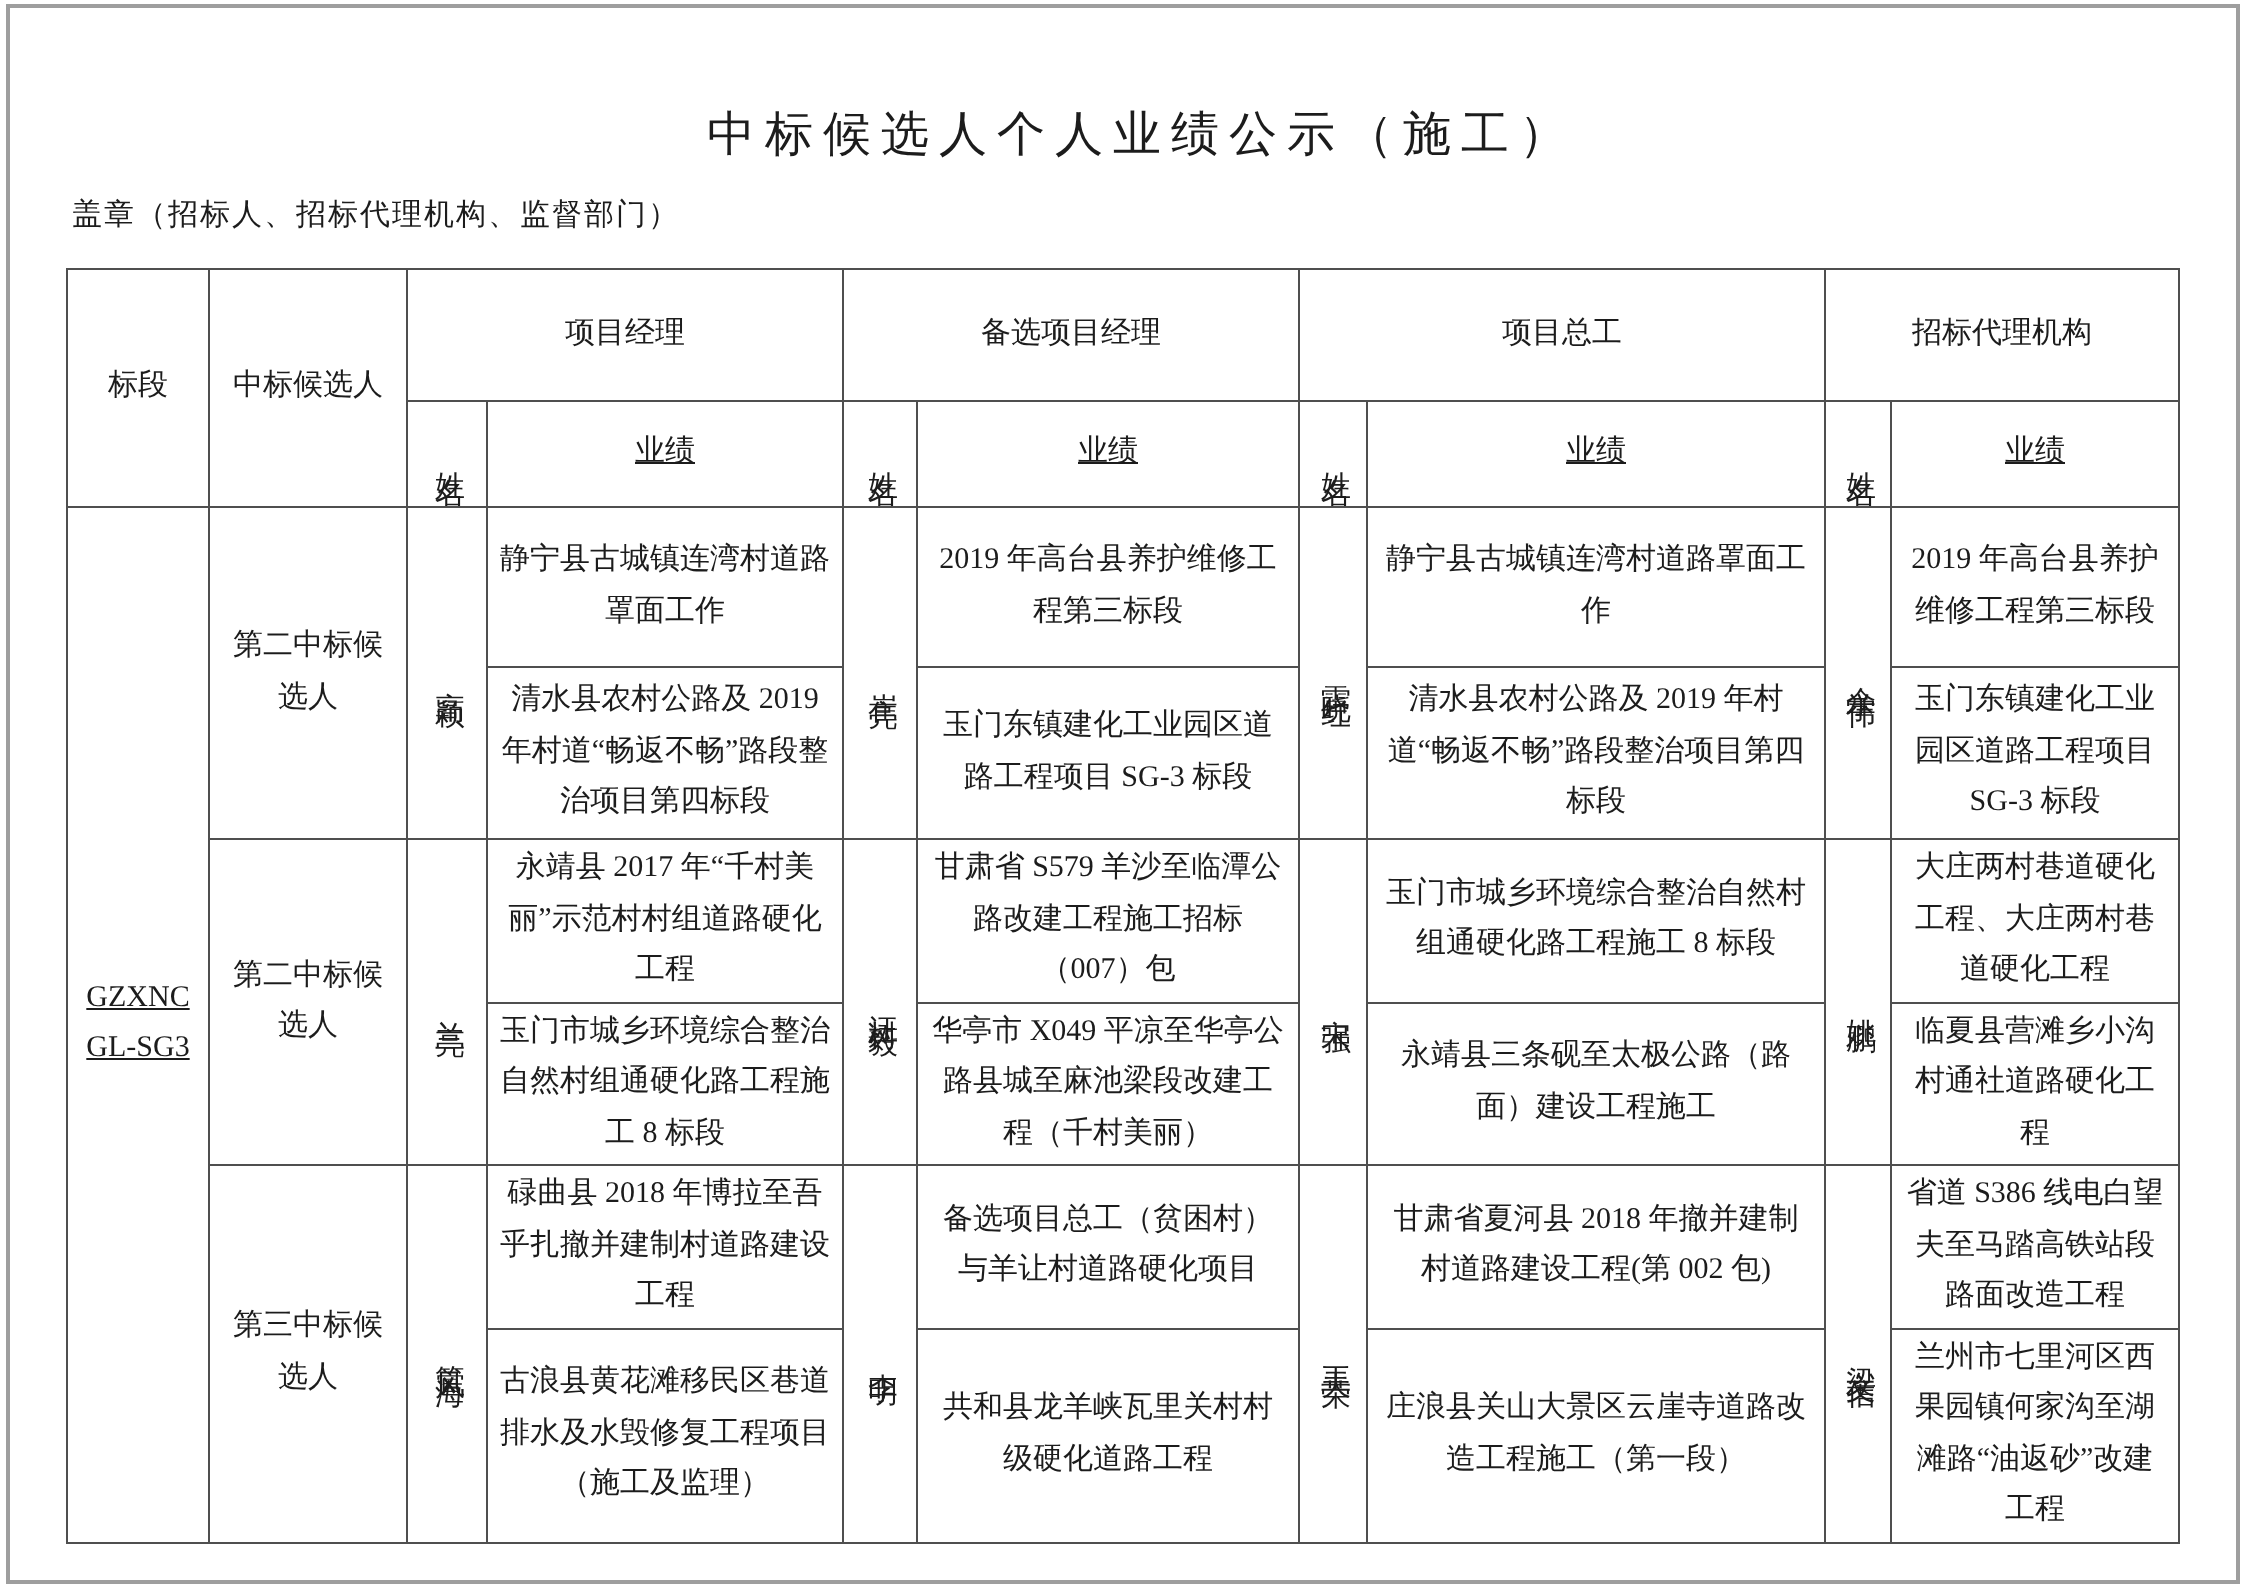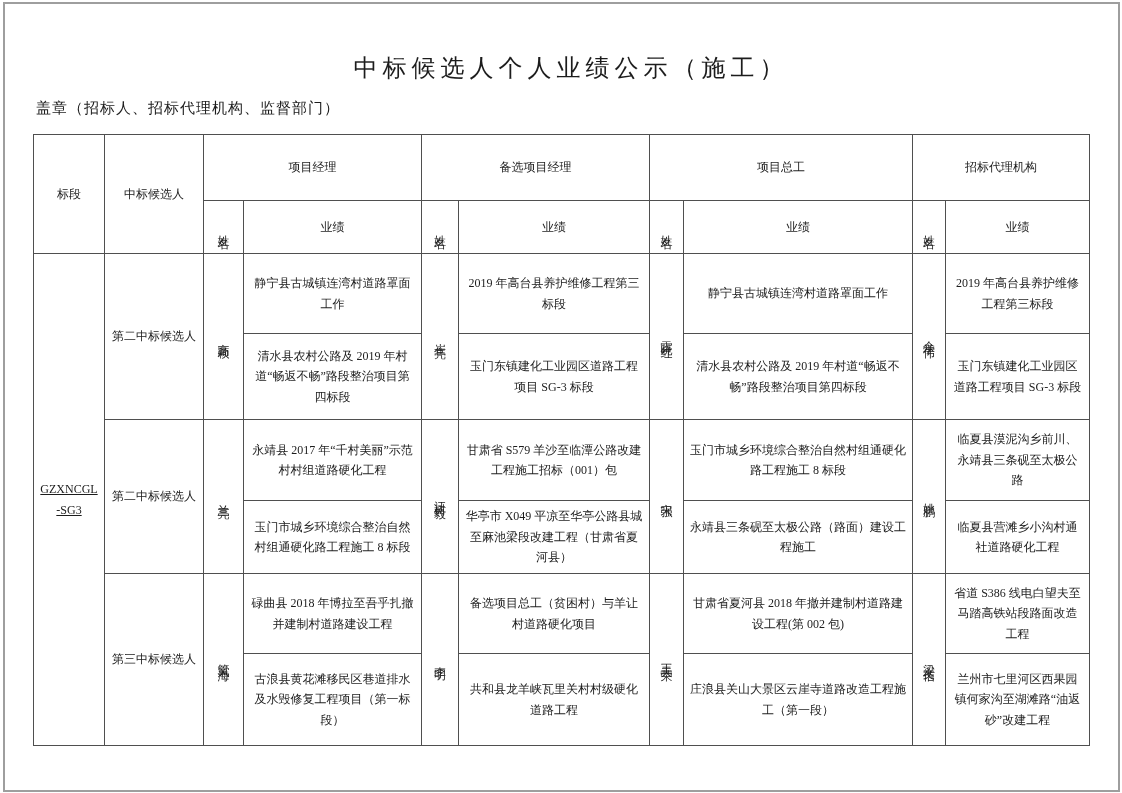--- a/index.html
+++ b/index.html
@@ -17,31 +17,31 @@
   }
   .seal-line{
     margin:14px 0 16px 36px;font-size:15px;letter-spacing:1px;line-height:20px;
   }
   table.perf{
     border-collapse:collapse;table-layout:fixed;margin:5px 0 0 33px;
     width:1056px;
   }
   table.perf th,table.perf td{
     border:1px solid #4f4f4f;font-weight:normal;text-align:center;
-    vertical-align:middle;font-size:12px;line-height:1.7;padding:2px 6px;
+    vertical-align:middle;font-size:15px;line-height:1.7;padding:2px 6px;
     overflow:hidden;word-break:break-word;
   }
   td.name-cell,th.name-cell{padding:2px 1px;}
   .v{
     writing-mode:vertical-rl;text-orientation:upright;letter-spacing:3px;
     line-height:1;display:inline-block;
   }
   td.section-cell{word-break:break-all;padding:2px 3px;text-decoration:underline;}
   tr.h-top{height:66px;}
-  tr.h-sub{height:53px;}
+  tr.h-sub{height:53px;text-decoration:underline;}
   tr.r1a{height:80px;}
   tr.r1b{height:86px;}
   tr.r2a{height:81px;}
   tr.r2b{height:73px;}
   tr.r3a{height:80px;}
   tr.r3b{height:92px;}
 </style>
 </head>
 <body>
 
@@ -103,44 +103,44 @@
       <td>玉门东镇建化工业园区道路工程项目 SG-3 标段</td>
       <td>清水县农村公路及 2019 年村道“畅返不畅”路段整治项目第四标段</td>
       <td>玉门东镇建化工业园区道路工程项目 SG-3 标段</td>
     </tr>
 
     <tr class="r2a">
       <td rowspan="2">第二中标候选人</td>
       <td rowspan="2" class="name-cell"><span class="v">兰亮</span></td>
       <td>永靖县 2017 年“千村美丽”示范村村组道路硬化工程</td>
       <td rowspan="2" class="name-cell"><span class="v">汪树毅</span></td>
-      <td>甘肃省 S579 羊沙至临潭公路改建工程施工招标（001）包</td>
+      <td>甘肃省 S579 羊沙至临潭公路改建工程施工招标（007）包</td>
       <td rowspan="2" class="name-cell"><span class="v">宋强</span></td>
       <td>玉门市城乡环境综合整治自然村组通硬化路工程施工 8 标段</td>
       <td rowspan="2" class="name-cell"><span class="v">姚鹏</span></td>
-      <td>临夏县漠泥沟乡前川、永靖县三条砚至太极公路</td>
+      <td>大庄两村巷道硬化工程、大庄两村巷道硬化工程</td>
     </tr>
     <tr class="r2b">
       <td>玉门市城乡环境综合整治自然村组通硬化路工程施工 8 标段</td>
-      <td>华亭市 X049 平凉至华亭公路县城至麻池梁段改建工程（甘肃省夏河县）</td>
+      <td>华亭市 X049 平凉至华亭公路县城至麻池梁段改建工程（千村美丽）</td>
       <td>永靖县三条砚至太极公路（路面）建设工程施工</td>
       <td>临夏县营滩乡小沟村通社道路硬化工程</td>
     </tr>
 
     <tr class="r3a">
       <td rowspan="2">第三中标候选人</td>
       <td rowspan="2" class="name-cell"><span class="v">管风海</span></td>
       <td>碌曲县 2018 年博拉至吾乎扎撤并建制村道路建设工程</td>
       <td rowspan="2" class="name-cell"><span class="v">李明</span></td>
       <td>备选项目总工（贫困村）与羊让村道路硬化项目</td>
       <td rowspan="2" class="name-cell"><span class="v">王天荣</span></td>
       <td>甘肃省夏河县 2018 年撤并建制村道路建设工程(第 002 包)</td>
       <td rowspan="2" class="name-cell"><span class="v">梁文信</span></td>
       <td>省道 S386 线电白望夫至马踏高铁站段路面改造工程</td>
     </tr>
     <tr class="r3b">
-      <td>古浪县黄花滩移民区巷道排水及水毁修复工程项目（第一标段）</td>
+      <td>古浪县黄花滩移民区巷道排水及水毁修复工程项目（施工及监理）</td>
       <td>共和县龙羊峡瓦里关村村级硬化道路工程</td>
       <td>庄浪县关山大景区云崖寺道路改造工程施工（第一段）</td>
       <td>兰州市七里河区西果园镇何家沟至湖滩路“油返砂”改建工程</td>
     </tr>
   </tbody>
 </table>
 
 </body></html>

